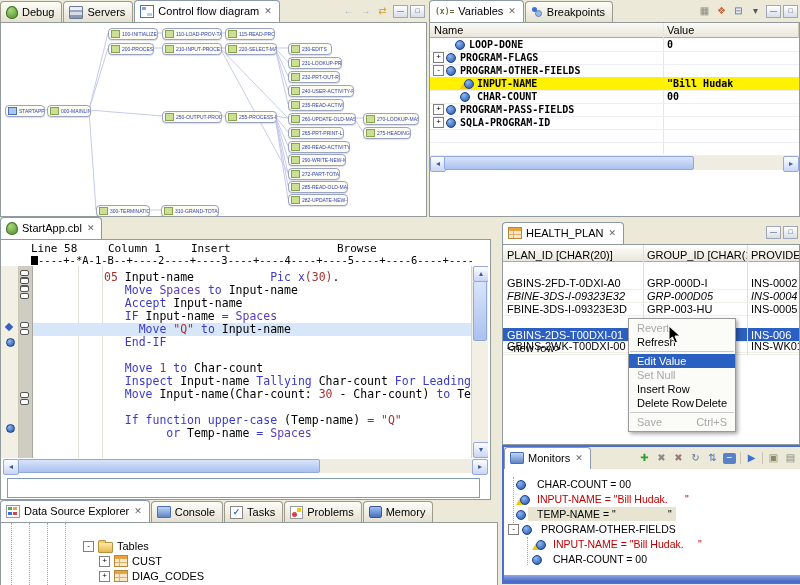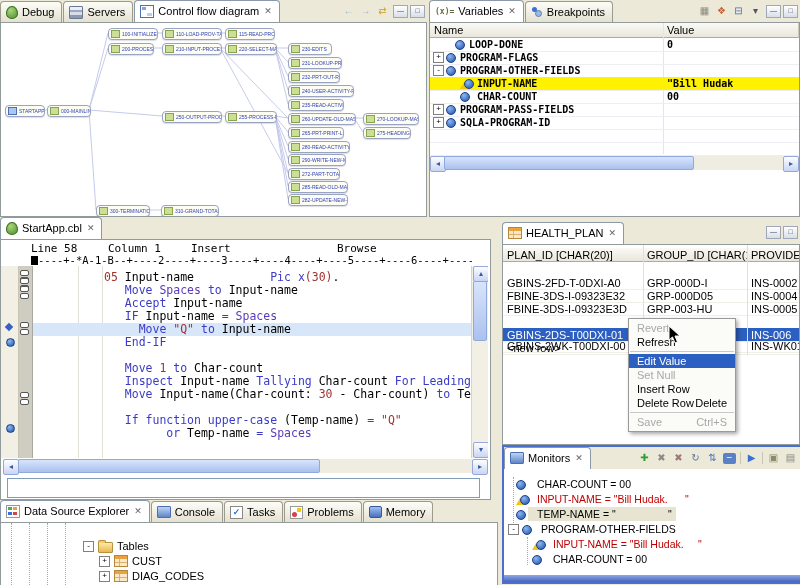--- a/index.html
+++ b/index.html
@@ -379,21 +379,21 @@
       </div>
     <div class="content" id="hp-content" style="left:0;top:22px;width:296px;height:199px;">
         <div class="colhead" style="left: 0px; width: 139px; top: 3px; height: 12px; overflow: hidden; white-space: nowrap;">PLAN_ID [CHAR(20)]</div>
         <div class="colhead" style="left: 140px; width: 103px; top: 3px; height: 12px; overflow: hidden; white-space: nowrap;">GROUP_ID [CHAR(10)]</div>
         <div class="colhead" style="left: 244px; width: 52px; top: 3px; height: 12px; overflow: hidden; white-space: nowrap;">PROVIDER [CHA</div>
         <div style="position: absolute; left: 0px; right: 0px; top: 31px; height: 13px; border-bottom: 1px solid rgb(240, 239, 232); white-space: nowrap;">
           <span style="position: absolute; left: 4px; top: 1px; width: 139px; overflow: hidden; display: inline-block;">GBINS-2FD-T-0DXI-A0</span>
           <span style="position: absolute; left: 144px; top: 1px; width: 103px; overflow: hidden; display: inline-block;">GRP-000D-I</span>
           <span style="position: absolute; left: 248px; top: 1px; width: 52px; overflow: hidden; display: inline-block;">INS-0002</span>
         </div>
-        <div style="position: absolute; left: 0px; right: 0px; top: 44px; height: 13px; border-bottom: 1px solid rgb(240, 239, 232); white-space: nowrap;">
+        <div style="position: absolute; left: 0px; right: 0px; top: 44px; height: 13px; border-bottom: 1px solid rgb(240, 239, 232); white-space: nowrap; font-style: italic;">
           <span style="position: absolute; left: 4px; top: 1px; width: 139px; overflow: hidden; display: inline-block;">FBINE-3DS-I-09323E32</span>
           <span style="position: absolute; left: 144px; top: 1px; width: 103px; overflow: hidden; display: inline-block;">GRP-000D05</span>
           <span style="position: absolute; left: 248px; top: 1px; width: 52px; overflow: hidden; display: inline-block;">INS-0004</span>
         </div>
         <div style="position: absolute; left: 0px; right: 0px; top: 57px; height: 13px; border-bottom: 1px solid rgb(240, 239, 232); white-space: nowrap;">
           <span style="position: absolute; left: 4px; top: 1px; width: 139px; overflow: hidden; display: inline-block;">FBINE-3DS-I-09323E3D</span>
           <span style="position: absolute; left: 144px; top: 1px; width: 103px; overflow: hidden; display: inline-block;">GRP-003-HU</span>
           <span style="position: absolute; left: 248px; top: 1px; width: 52px; overflow: hidden; display: inline-block;">INS-0005</span>
         </div>
         <div style="position: absolute; left: 0px; right: 0px; top: 70px; height: 13px; border-bottom: 1px solid rgb(240, 239, 232); white-space: nowrap; margin-top: 24px;">

